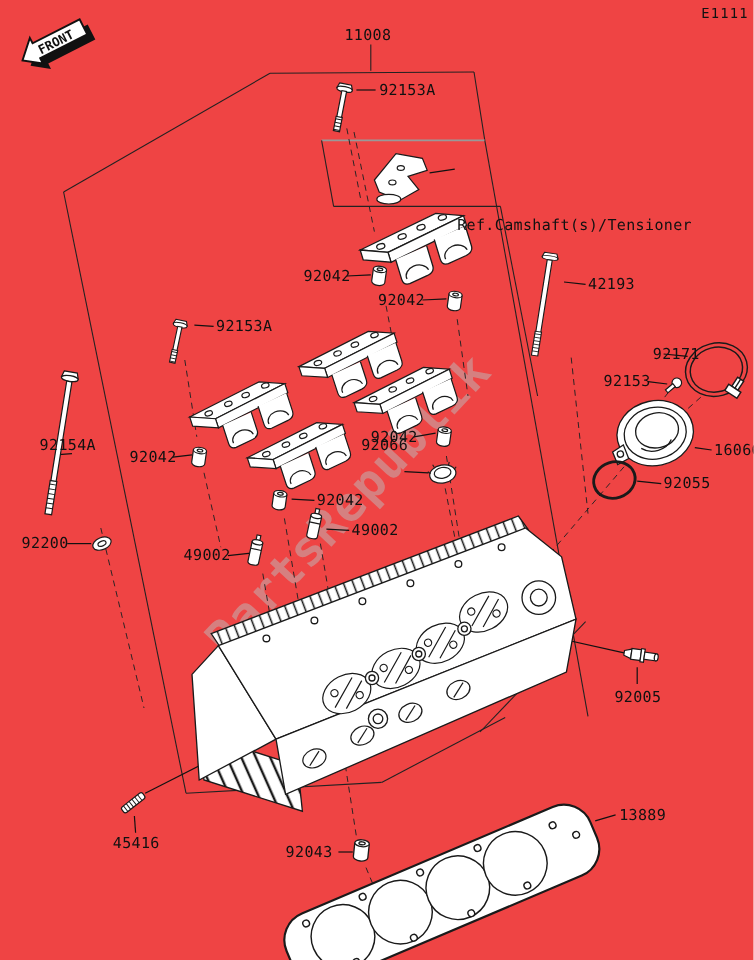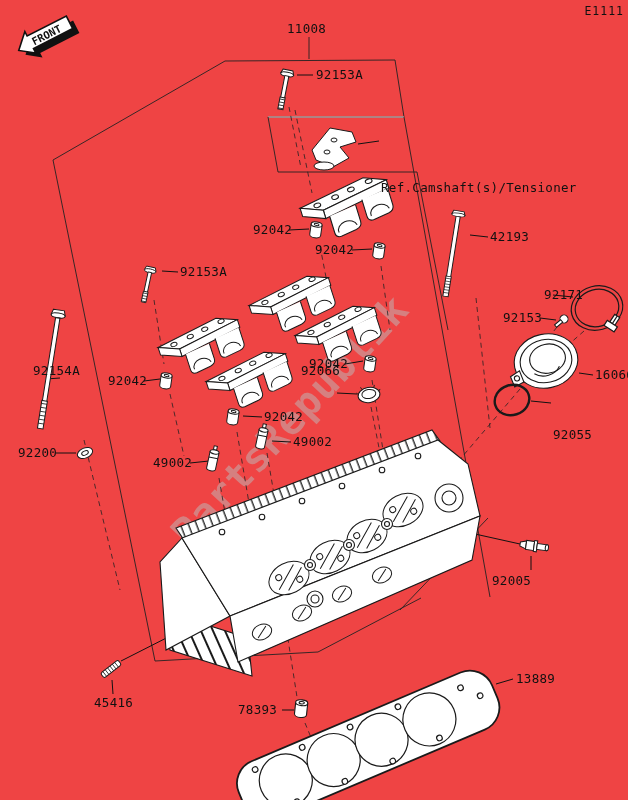--- a/index.html
+++ b/index.html
@@ -335,23 +335,23 @@
       <div class="lbl" style="left: 490px; top: 230px;">42193</div>
       <div class="lbl" style="left: 315px; top: 243px;">92042</div>
       <div class="lbl" style="left: 180px; top: 265px;">92153A</div>
       <div class="lbl" style="left: 544px; top: 288px;">92171</div>
       <div class="lbl" style="left: 503px; top: 311px;">92153</div>
       <div class="lbl" style="left: 309px; top: 357px;">92042</div>
       <div class="lbl" style="left: 595px; top: 368px;">16066</div>
       <div class="lbl" style="left: 1px; top: 364px; margin-left: 32px;">92154A</div>
       <div class="lbl" style="left: 108px; top: 374px;">92042</div>
       <div class="lbl" style="left: 301px; top: 364px;">92066</div>
-      <div class="lbl" style="left: 553px; top: 396px; margin-top: 32px;">92055</div>
+      <div class="lbl" style="left: 553px; top: 396px;">92055</div>
       <div class="lbl" style="left: 264px; top: 410px;">92042</div>
       <div class="lbl" style="left: 18px; top: 446px;">92200</div>
       <div class="lbl" style="left: 153px; top: 456px;">49002</div>
       <div class="lbl" style="left: 293px; top: 435px;">49002</div>
-      <div class="lbl" style="left: 492px; top: 574px; text-align: center;">92005</div>
+      <div class="lbl" style="left: 512px; top: 574px; text-align: center;">92005</div>
       <div class="lbl" style="left: 516px; top: 672px;">13889</div>
       <div class="lbl" style="left: 94px; top: 696px;">45416</div>
-      <div class="lbl" style="left: 238px; top: 703px;">78393</div>
+      <div class="lbl" style="left: 238px; top: 703px;">92043</div>
     </div>
 </div>
 
 </body></html>

